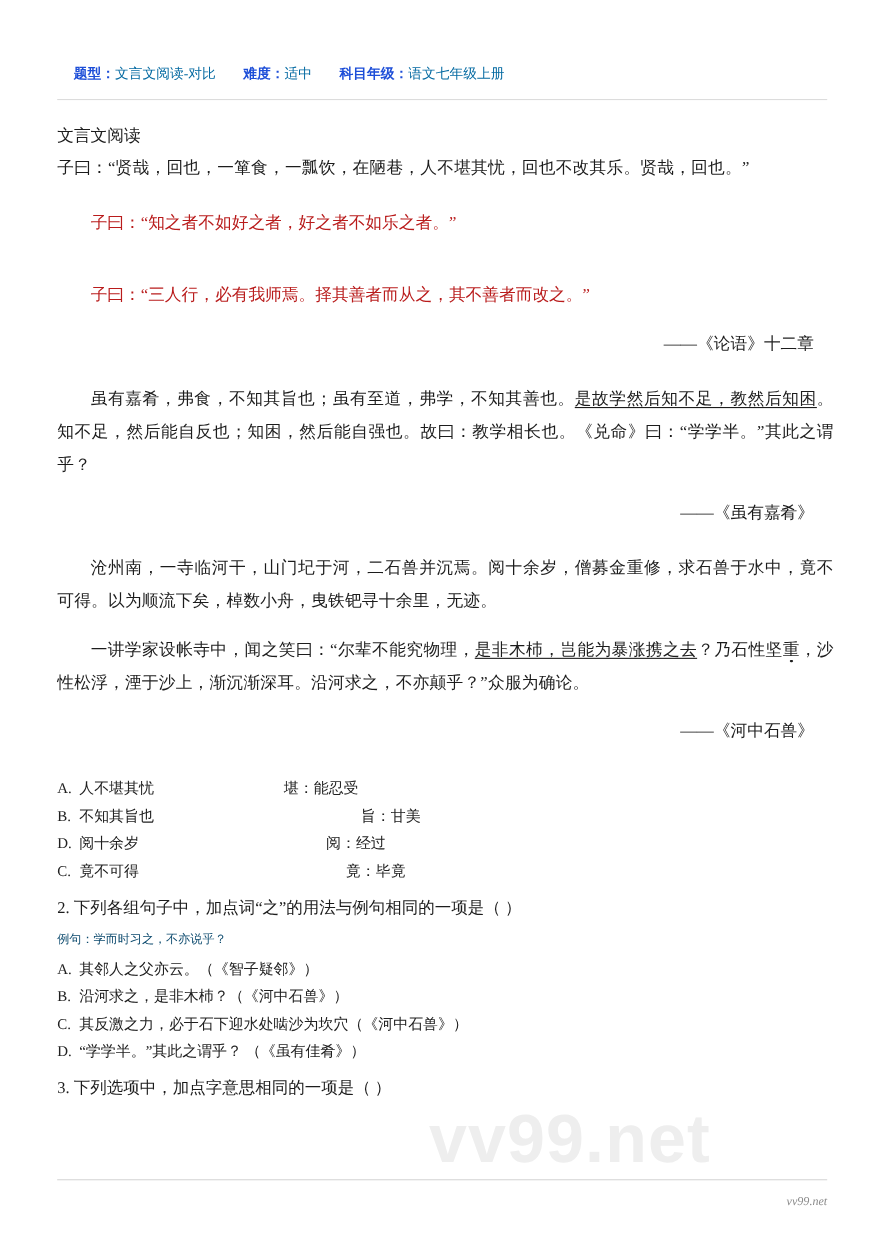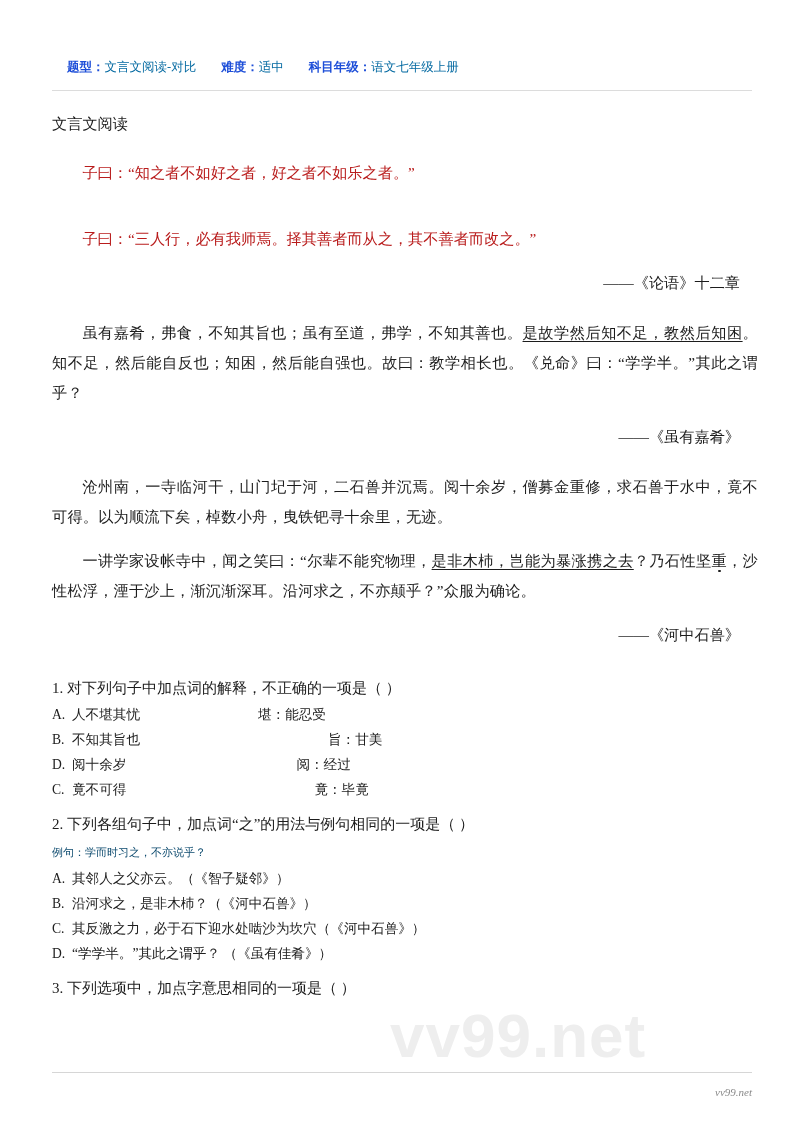--- a/index.html
+++ b/index.html
@@ -197,20 +197,21 @@
     <div class="meta-line">
       <span class="meta-key">题型：</span><span class="meta-val">文言文阅读-对比</span><span class="meta-gap"></span><span class="meta-key">难度：</span><span class="meta-val">适中</span><span class="meta-gap"></span><span class="meta-key">科目年级：</span><span class="meta-val">语文七年级上册</span>
     </div>
   </div>
   <div class="header-rule"></div>
 
   <div class="content">
 
     <div class="title-line">文言文阅读</div>
 
+    <div class="para">子曰：“贤哉，回也，一箪食，一瓢饮，在陋巷，人不堪其忧，回也不改其乐。贤哉，回也。”</div>
 
     <div class="sp-20"></div>
 
     <div class="quote-block">子曰：“知之者不如好之者，好之者不如乐之者。”</div>
 
     <div class="sp-18"></div>
 
 
     <div class="sp-18"></div>
 
@@ -235,21 +236,20 @@
     <div class="sp-14"></div>
 
     <div class="para indent"><span>一讲学家设帐寺中，闻之笑曰：“尔辈不能究物理，</span><u class="ul">是非木杮，岂能为暴涨携之去</u><span>？乃石性坚</span><span class="dot">重</span><span>，沙性松浮，湮于沙上，渐沉渐深耳。沿河求之，不亦颠乎？”众服为确论。</span></div>
 
     <div class="sp-14"></div>
 
     <div class="source">——《河中石兽》</div>
 
     <div class="sp-24"></div>
 
-    <div class="question"><span class="q-num">1.</span> <span>对下列句子中加点词的解释，不正确的一项是（        ）</span></div>
 
     <div class="opt"><span class="opt-letter">A.</span><span>人不堪其忧</span><span class="opt-gloss" style="margin-left:118px">堪：能忍受</span></div>
 
     <div class="opt"><span class="opt-letter">B.</span><span>不知其旨也</span><span class="opt-gloss" style="margin-left:188px">旨：甘美</span></div>
 
     <div class="opt"><span class="opt-letter">D.</span><span>阅十余岁</span><span class="opt-gloss" style="margin-left:170px">阅：经过</span></div>
 
     <div class="opt"><span class="opt-letter">C.</span><span>竟不可得</span><span class="opt-gloss" style="margin-left:188px">竟：毕竟</span></div>
 
     <div class="sp-8"></div>

